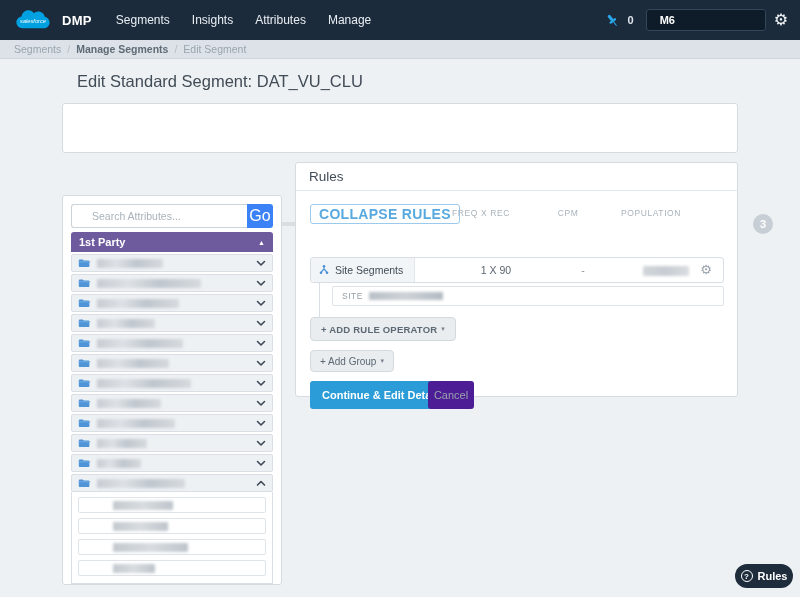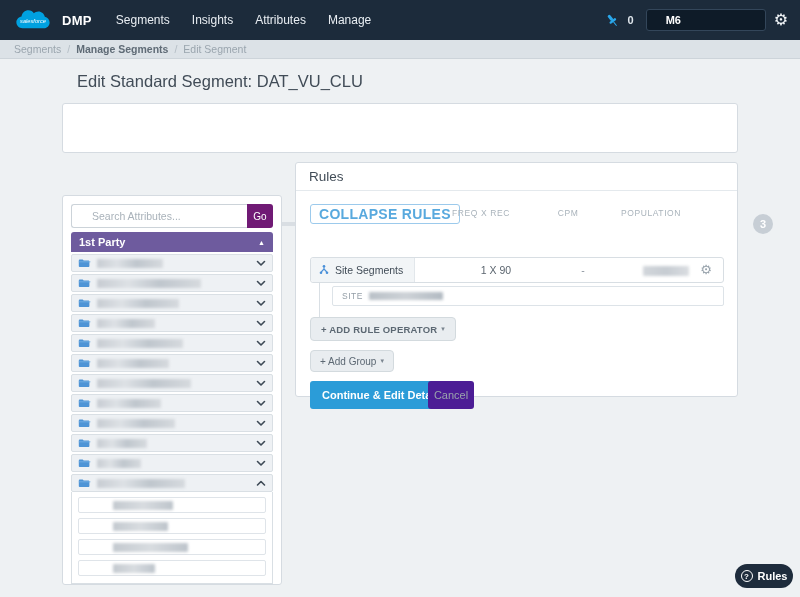--- a/index.html
+++ b/index.html
@@ -9,21 +9,21 @@
   
   .topnav { position:absolute; top:0; left:0; width:800px; height:40px; background:#1c2b3b;
             display:flex; align-items:center; padding:0 12px; }
   .logo { display:flex; align-items:center; margin-right:8px; }
   .product { color:#fff; font-size:13px; font-weight:bold; letter-spacing:.3px; margin-right:24px; }
   .main-nav { display:flex; gap:22px; }
   .nav-item { color:#e9eef3; font-size:12px; cursor:pointer; }
   .nav-right { margin-left:auto; display:flex; align-items:center; gap:8px; }
   .pin-count { color:#dfe6ec; font-size:11px; font-weight:bold; margin-right:4px; }
   .nav-search { width:120px; height:22px; background:#0e1b28; border:1px solid #33465a; border-radius:3px;
-                color:#fff; font-size:11px; font-weight:bold; padding:0 19px; outline:none;
+                color:#fff; font-size:11px; font-weight:bold; padding:0 13px; outline:none;
                 font-family:"Liberation Sans","DejaVu Sans",sans-serif; }
   .gear-glyph { color:#f2f6f9; font-size:16px; line-height:1; cursor:pointer; }
 
   
   .breadcrumb { position:absolute; top:40px; left:0; width:800px; height:19px; background:#dce2e7;
                 border-bottom:1px solid #cdd4da; display:flex; align-items:center; padding:0 14px;
                 font-size:10.5px; color:#9aa5ae; gap:6px; }
   .crumb { color:#9aa5ae; }
   .crumb.active { color:#5f6b76; font-weight:bold; }
   .crumb-sep { color:#b4bdc5; }
@@ -43,22 +43,22 @@
   .step-label.active { color:#48525c; }
 
   
   .attr-panel { position:absolute; left:62px; top:195px; width:220px; height:390px; background:#fff;
                 border:1px solid #d5dbe1; border-radius:3px; padding:8px; }
   .attr-search-row { display:flex; height:24px; margin-bottom:4px; }
   .attr-search { flex:1; height:24px; border:1px solid #ccd3d9; border-right:none; border-radius:3px 0 0 3px;
                  font-size:10.5px; color:#55606a; padding:0 20px; outline:none;
                  font-family:"Liberation Sans","DejaVu Sans",sans-serif; }
   .attr-search::placeholder { color:#a9b2ba; }
-  .go-btn { width:34px; height:24px; background:#701a75; border:none; border-radius:0 3px 3px 0;
-            color:#fff; font-size:10px; cursor:pointer; font-family:inherit; }
+  .go-btn { width:34px; height:24px; background:#3b82f6; border:none; border-radius:0 3px 3px 0;
+            color:#fff; font-size:16px; cursor:pointer; font-family:inherit; }
   .group-header { height:20px; background:#6e5b9e; border-radius:3px 3px 0 0; color:#fff;
                   font-size:11px; font-weight:bold; display:flex; align-items:center;
                   justify-content:space-between; padding:0 8px; cursor:pointer; }
   .group-caret { font-size:7px; color:#fff; }
   .attr-list { margin-top:2px; }
   .attr-row { height:18px; background:#eef1f4; border:1px solid #d9dfe4; border-radius:2px;
               display:flex; align-items:center; padding:0 6px; margin-bottom:2px; cursor:pointer; }
   .attr-row svg.folder { margin-right:6px; flex:none; }
   .attr-row .chev { margin-left:auto; flex:none; }
   .redact { height:9px; border-radius:1px; filter:blur(1.6px);

